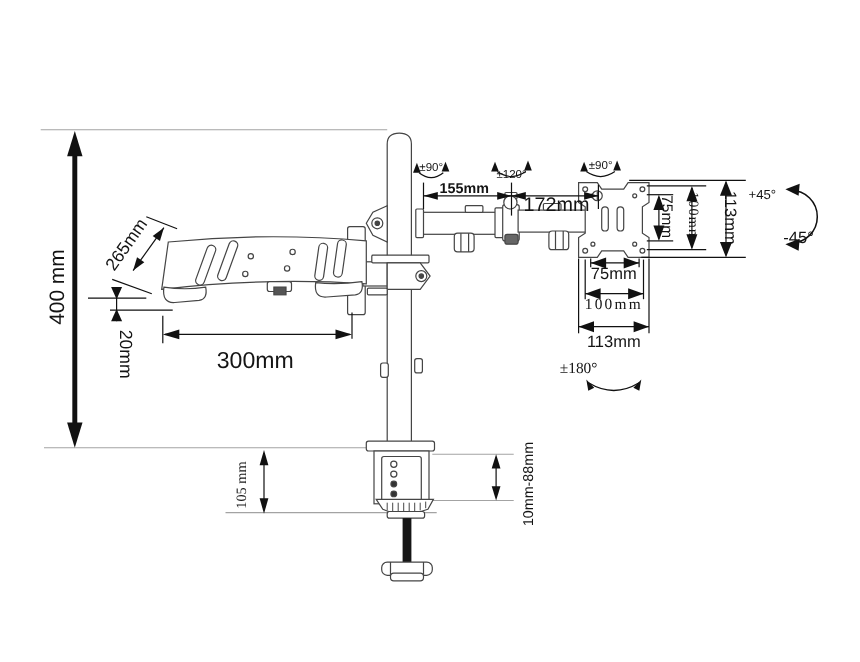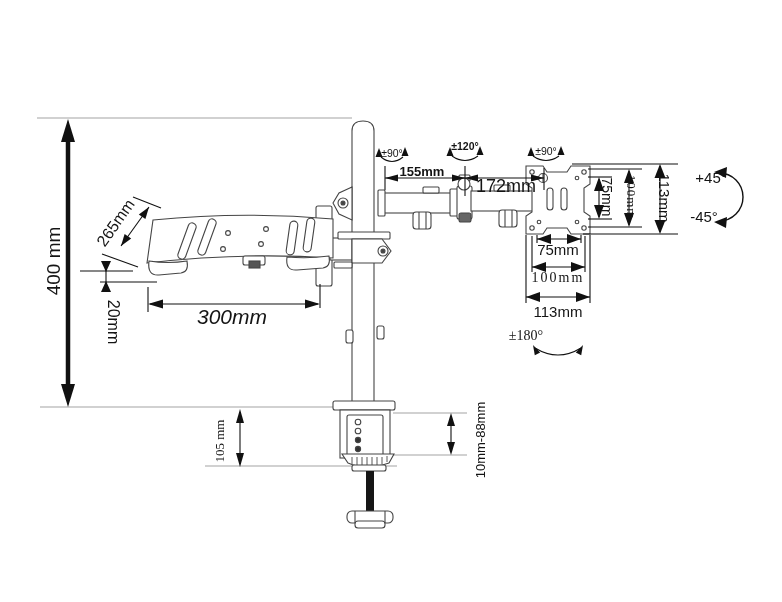--- a/index.html
+++ b/index.html
@@ -255,31 +255,31 @@
         <polygon points="533,345 540.2,352.6 534.8,355.3" fill="#111" stroke="none"></polygon>
         <polygon points="583,345 575.8,352.6 581.2,355.3" fill="#111" stroke="none"></polygon>
       </g>
     </g>
   </g>
 </svg>
 
 <div class="lbl" style="left:53px;top:261px;font-size:19px;transform:translate(-50%,-50%) rotate(-90deg);">400 mm</div>
 <div class="lbl" style="left:116px;top:223px;font-size:16px;transform:translate(-50%,-50%) rotate(-55deg);">265mm</div>
 <div class="lbl" style="left:113px;top:322px;font-size:16px;transform:translate(-50%,-50%) rotate(90deg);">20mm</div>
-<div class="lbl" style="left:232px;top:316px;font-size:21px;transform:translate(-50%,-50%);font-style:italic;">300mm</div>
+<div class="lbl" style="left:232px;top:328px;font-size:21px;transform:translate(-50%,-50%);">300mm</div>
 <div class="lbl" style="left:422px;top:171px;font-size:13px;transform:translate(-50%,-50%);font-weight:bold;">155mm</div>
 <div class="lbl" style="left:506px;top:186px;font-size:18px;transform:translate(-50%,-50%);">172mm</div>
 <div class="lbl" style="left:392px;top:153px;font-size:10.5px;transform:translate(-50%,-50%);">±90°</div>
-<div class="lbl" style="left:465px;top:146px;font-size:10.5px;transform:translate(-50%,-50%);font-weight:bold;">±120°</div>
+<div class="lbl" style="left:465px;top:159px;font-size:10.5px;transform:translate(-50%,-50%);">±120°</div>
 <div class="lbl" style="left:546px;top:151px;font-size:10.5px;transform:translate(-50%,-50%);">±90°</div>
 <div class="lbl" style="left:607px;top:197px;font-size:14px;transform:translate(-50%,-50%) rotate(90deg);">75mm</div>
 <div class="lbl serif" style="left:631px;top:197px;font-size:13px;letter-spacing:1px;transform:translate(-50%,-50%) rotate(90deg);">100mm</div>
 <div class="lbl" style="left:664px;top:198px;font-size:15px;transform:translate(-50%,-50%) rotate(90deg);">113mm</div>
-<div class="lbl" style="left:711px;top:177px;font-size:15px;transform:translate(-50%,-50%);">+45°</div>
-<div class="lbl" style="left:704px;top:216px;font-size:15px;transform:translate(-50%,-50%);text-align:right;">-45°</div>
+<div class="lbl" style="left:693px;top:177px;font-size:12px;transform:translate(-50%,-50%);">+45°</div>
+<div class="lbl" style="left:726px;top:216px;font-size:15px;transform:translate(-50%,-50%);text-align:right;">-45°</div>
 <div class="lbl" style="left:558px;top:249px;font-size:15px;transform:translate(-50%,-50%);">75mm</div>
 <div class="lbl serif" style="left:558px;top:278px;font-size:14px;letter-spacing:2px;transform:translate(-50%,-50%);">100mm</div>
 <div class="lbl" style="left:558px;top:311px;font-size:15px;transform:translate(-50%,-50%);">113mm</div>
 <div class="lbl serif" style="left:526px;top:336px;font-size:14px;transform:translate(-50%,-50%);">±180°</div>
 <div class="lbl serif" style="left:219px;top:441px;font-size:13px;transform:translate(-50%,-50%) rotate(-90deg);">105 mm</div>
 <div class="lbl" style="left:480px;top:440px;font-size:13px;transform:translate(-50%,-50%) rotate(-90deg);">10mm-88mm</div>
 
 </div>
 
 </body></html>

